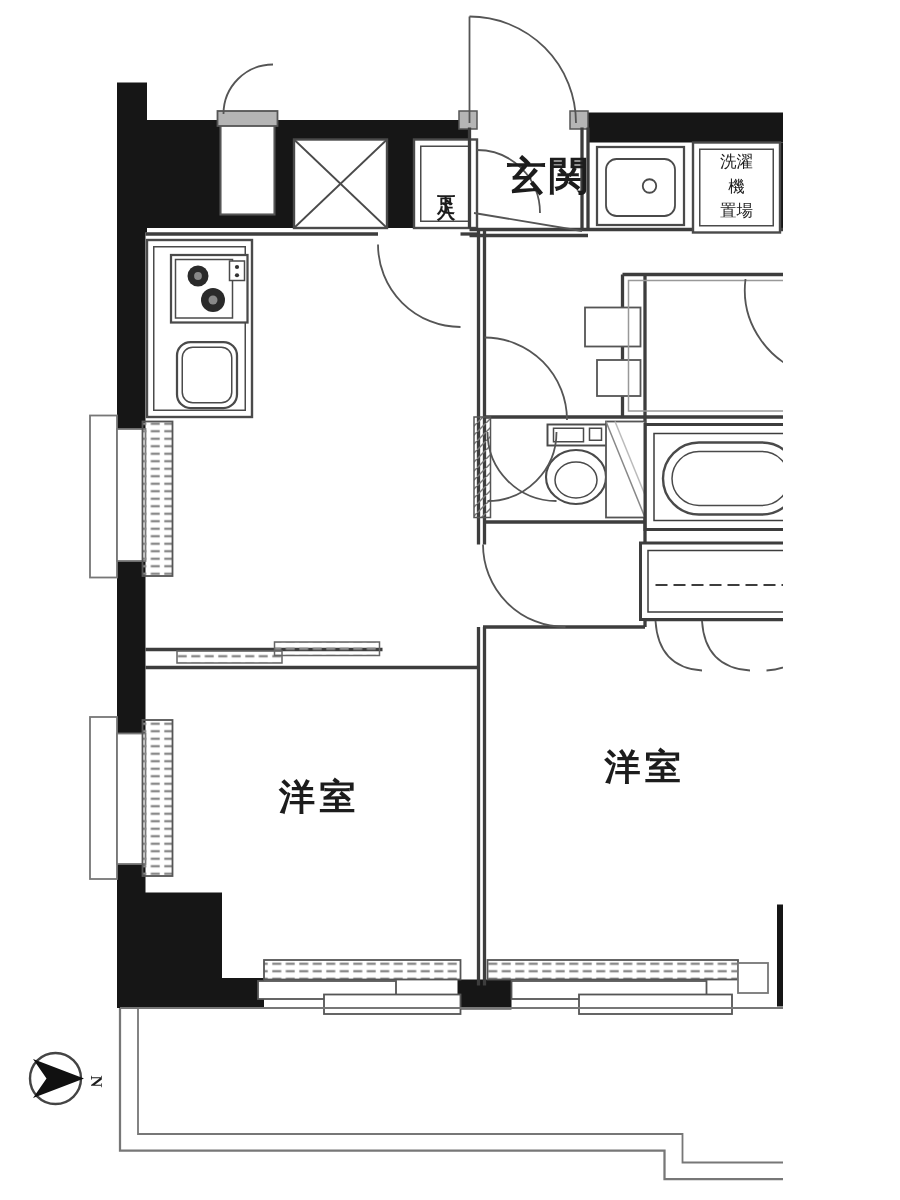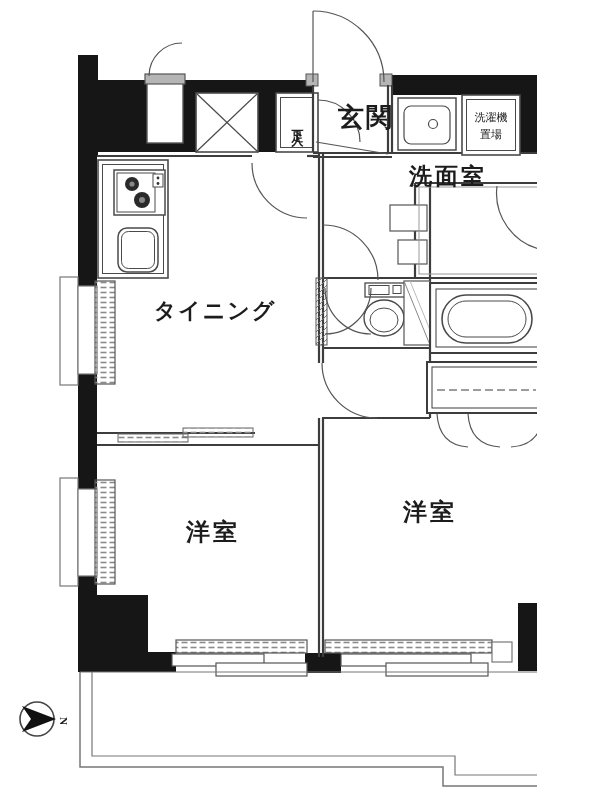--- a/index.html
+++ b/index.html
@@ -1,19 +1,18 @@
 <!DOCTYPE html>
 <html><head>
 <meta charset="utf-8">
 <style>
   html,body{margin:0;padding:0;background:#fff;}
   #stage{
     position:relative;width:522px;height:800px;background:#ffffff;overflow:hidden;
     font-family:"Liberation Serif","DejaVu Serif",serif;
-    padding-left:15px;
   }
   #plan-svg{position:absolute;left:0;top:0;}
   .lbl{
     position:absolute;transform:translate(-50%,-50%);
     color:#1c1c1c;white-space:nowrap;line-height:1.25;text-align:center;
   }
   .lbl-room{font-size:24px;letter-spacing:3px;font-weight:600;}
   .lbl-entrance{font-size:26px;letter-spacing:2px;font-weight:600;}
   .lbl-washer{white-space:pre-line;font-size:11px;line-height:1.5;}
   .lbl-vertical{writing-mode:vertical-rl;letter-spacing:2px;font-size:12px;font-weight:600;}
@@ -225,19 +224,17 @@
   <g>
     <circle cx="37" cy="719" r="17" fill="#fff" stroke="#444" stroke-width="1.6"></circle>
     <polygon points="22,706 56,719 22,732 31,719" fill="#111"></polygon>
   </g>
 </svg>
 
 <div class="lbl lbl-entrance" style="left:366px;top:118px;">玄関</div>
 <div class="lbl lbl-vertical" style="left:297px;top:123px;">下足入</div>
 <div class="lbl lbl-washer" style="left:491px;top:125px;">洗濯機
 置場</div>
-<div class="lbl lbl-room" style="left:448px;top:177px;font-size:23px;">洗面室</div>
-<div class="lbl lbl-dk" style="left:215px;top:311px;">タイニング</div>
 <div class="lbl lbl-room" style="left:213px;top:532px;">洋室</div>
 <div class="lbl lbl-room" style="left:430px;top:512px;">洋室</div>
 <div class="lbl lbl-north" style="left:63px;top:721px;">N</div>
 
 </div>
 
 </body></html>

